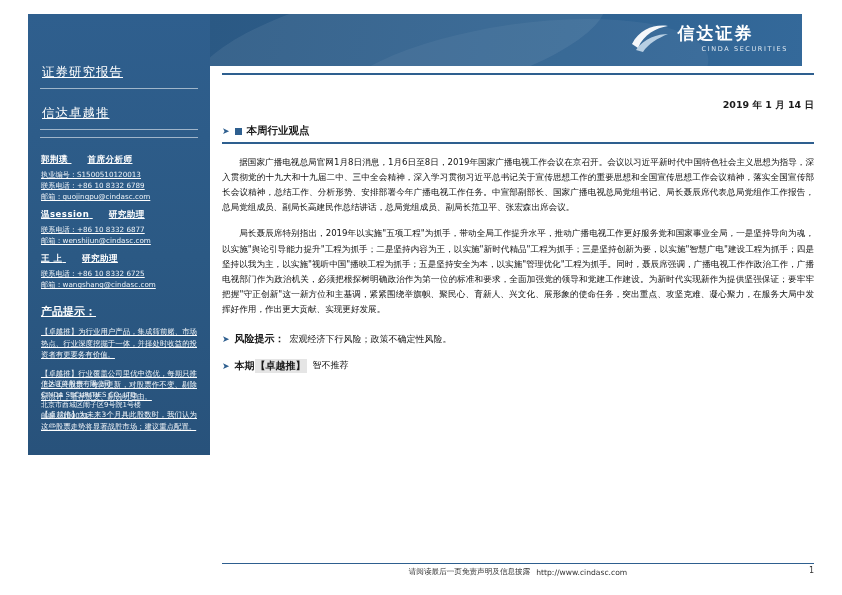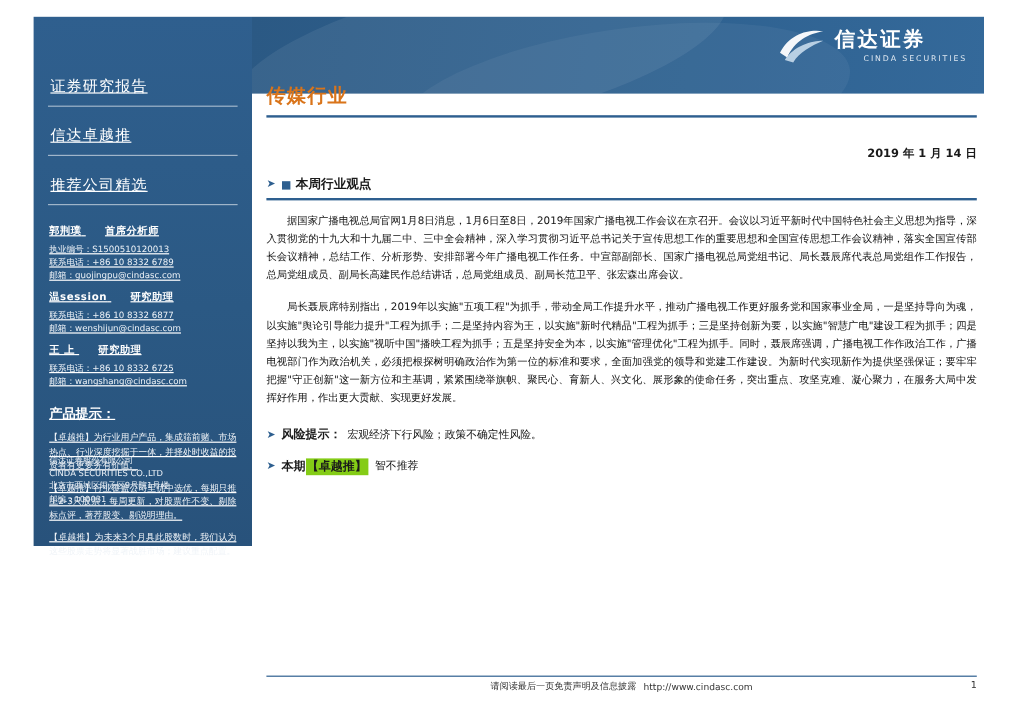--- a/index.html
+++ b/index.html
@@ -109,22 +109,22 @@
     font-size: 7px;
     line-height: 10.5px;
     color: #eaf0f6;
   }
 
   
   .header-band {
     position: absolute;
     left: 210px;
     top: 14px;
-    right: 22px;
-    height: 64px;
+    right: 40px;
+    height: 52px;
     background: #2e5f8f;
     background: linear-gradient(100deg, #2b5984 0%, #2f6291 60%, #34699a 100%);
     overflow: hidden;
   }
   .band-swoosh {
     position: absolute;
     left: -20px;
     top: -30px;
     width: 420px;
     height: 120px;
@@ -258,21 +258,21 @@
     display: flex;
     align-items: center;
     margin-top: 13px;
   }
   .recom-label {
     font-size: 10px;
     font-weight: bold;
     color: #1a1a1a;
   }
   .recom-hl {
-    background: #84cc16;
+    background: #e5e5e5;
     padding: 0 1px;
   }
   .recom-text {
     font-size: 9px;
     color: #111111;
     margin-left: 6px;
   }
 
   
   .footer {
@@ -299,21 +299,20 @@
 </head>
 <body>
 
 <div class="page">
 
   <div class="sidebar">
     <div class="sb-title">证券研究报告</div>
     <div class="sb-rule"></div>
     <div class="sb-title2">信达卓越推</div>
     <div class="sb-rule"></div>
-    <div class="sb-title3">推荐公司精选</div>
     <div class="sb-rule"></div>
 
     <div class="sb-analyst-block">
       <div>
         <div class="an-head">
           <span>郭荆璞</span>
           <span class="an-role">首席分析师</span>
         </div>
         <div class="an-line">执业编号：S1500510120013</div>
         <div class="an-line">联系电话：+86 10 8332 6789</div>
@@ -363,21 +362,20 @@
         </svg>
       </span>
       <span>
         <div class="logo-text-cn">信达证券</div>
         <div class="logo-text-en">CINDA SECURITIES</div>
       </span>
     </div>
   </div>
 
   <div class="main">
-    <div class="industry-title">传媒行业</div>
     <div class="title-rule"></div>
     <div class="doc-date">2019 年 1 月 14 日</div>
 
     <div class="sec-head">
       <span class="arrow-mark">➤</span>
       <span class="sq-mark"></span>
       <span class="sec-head-text">本周行业观点</span>
     </div>
     <div class="sec-rule"></div>
 

